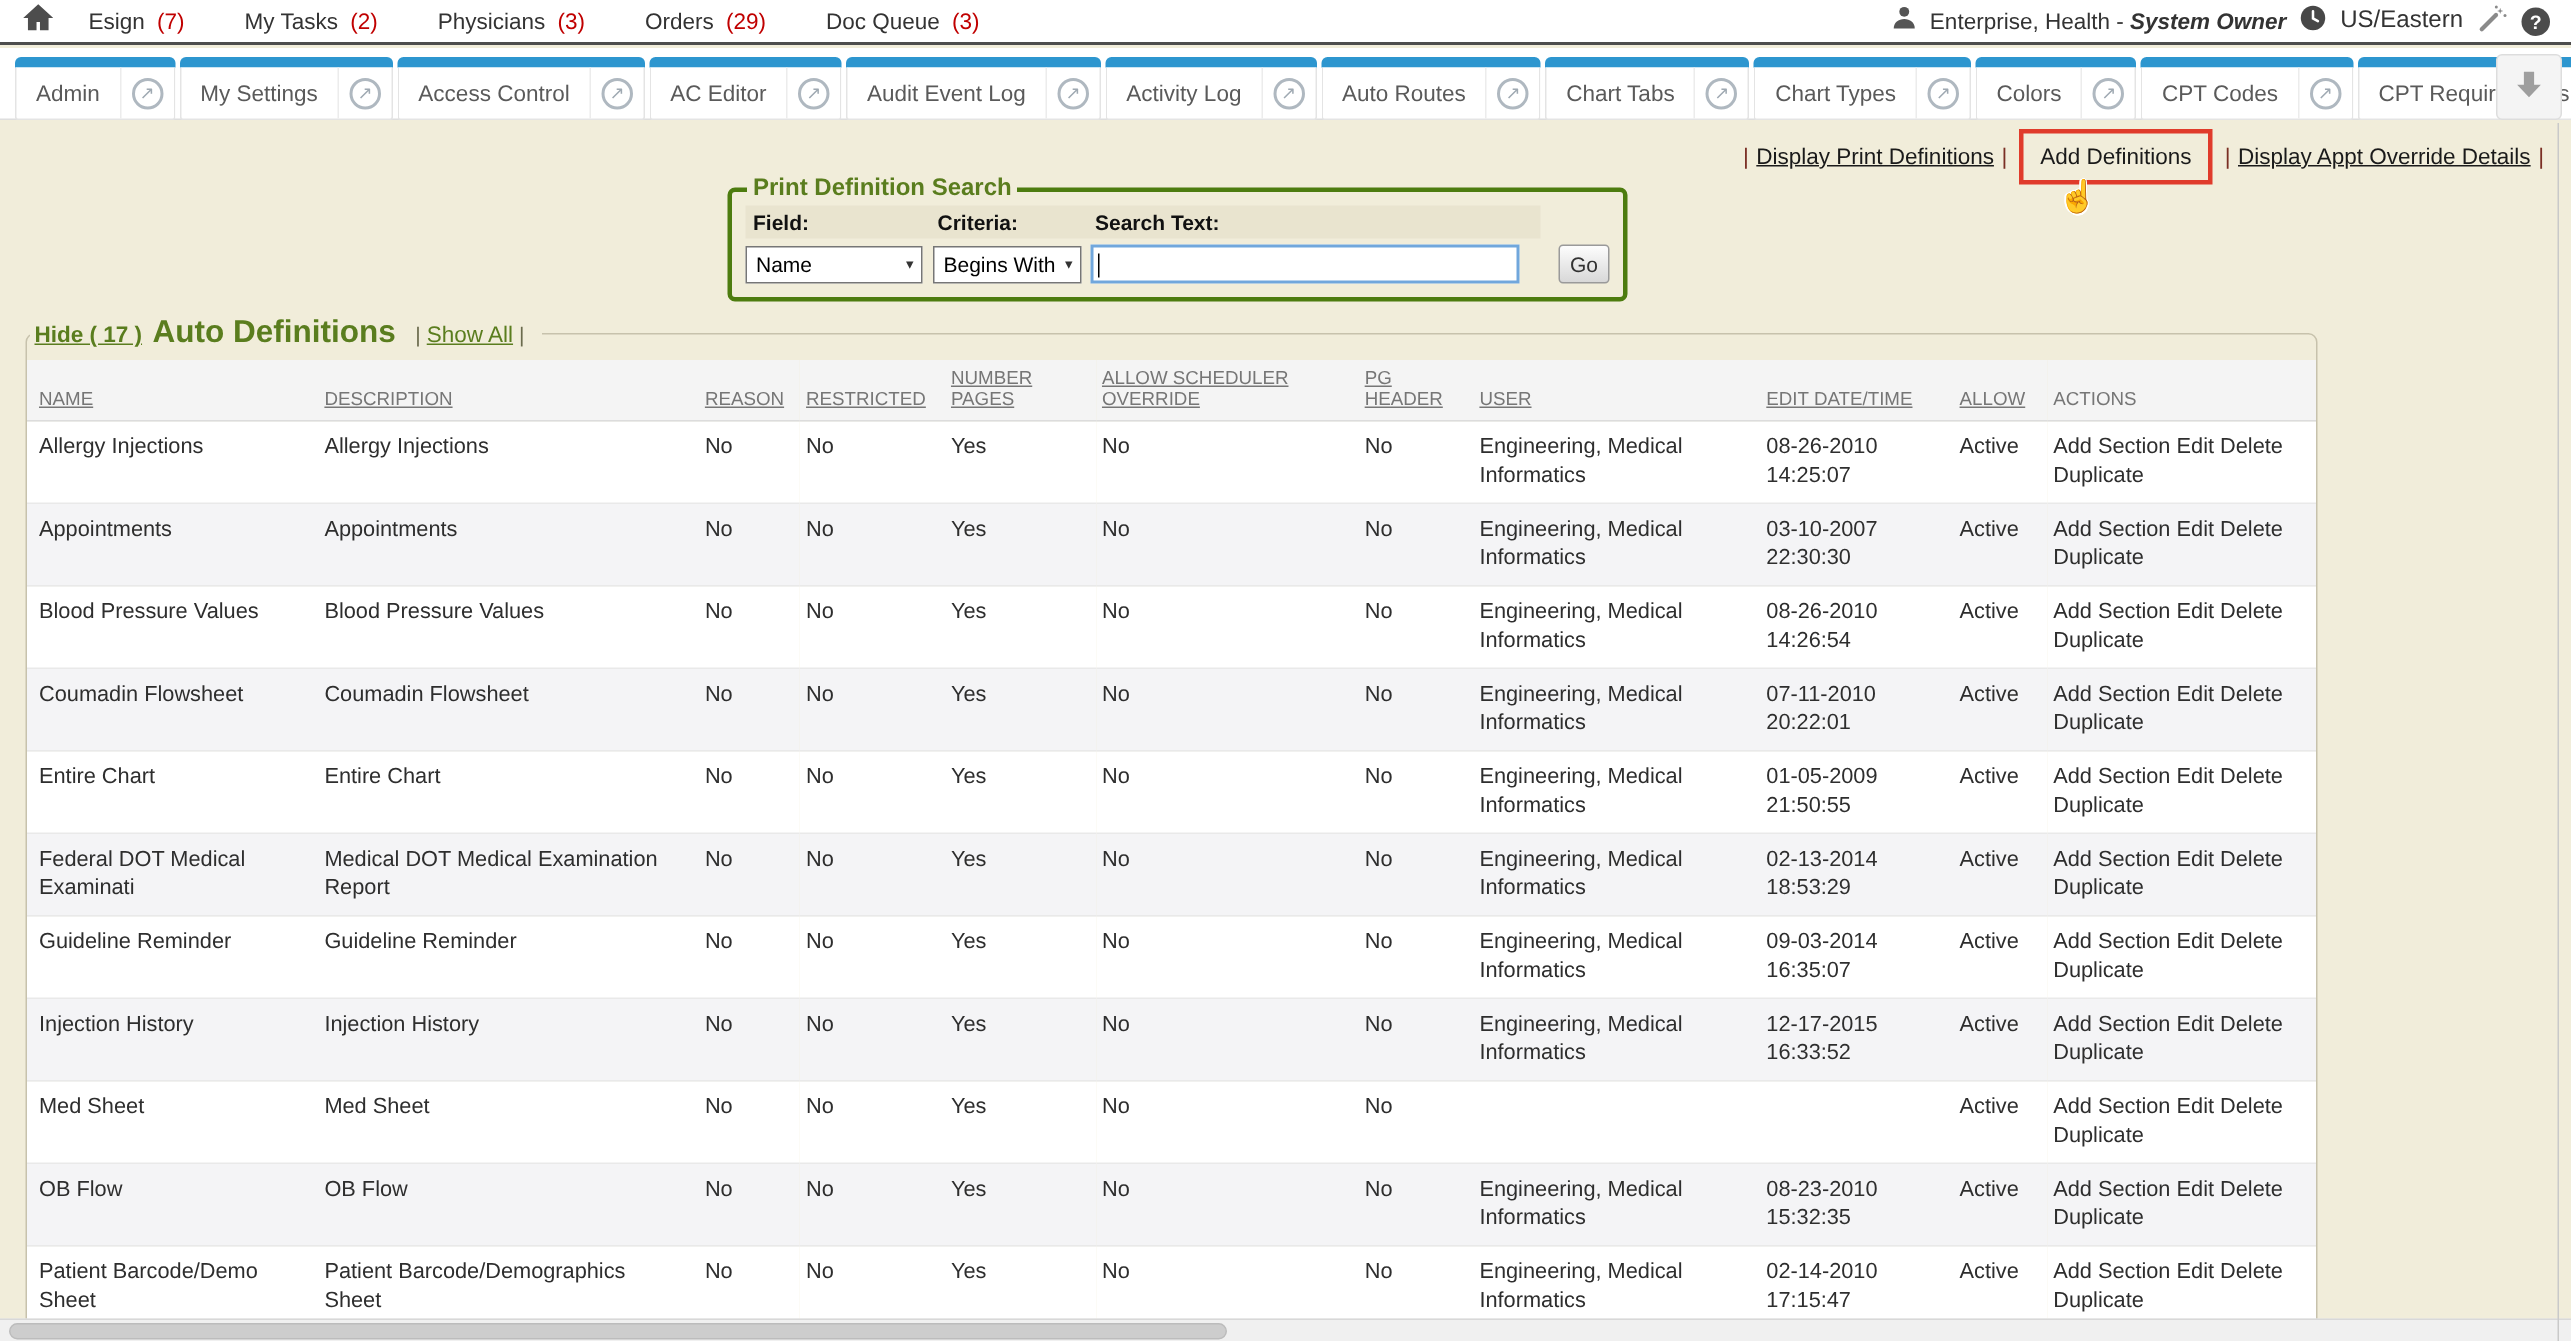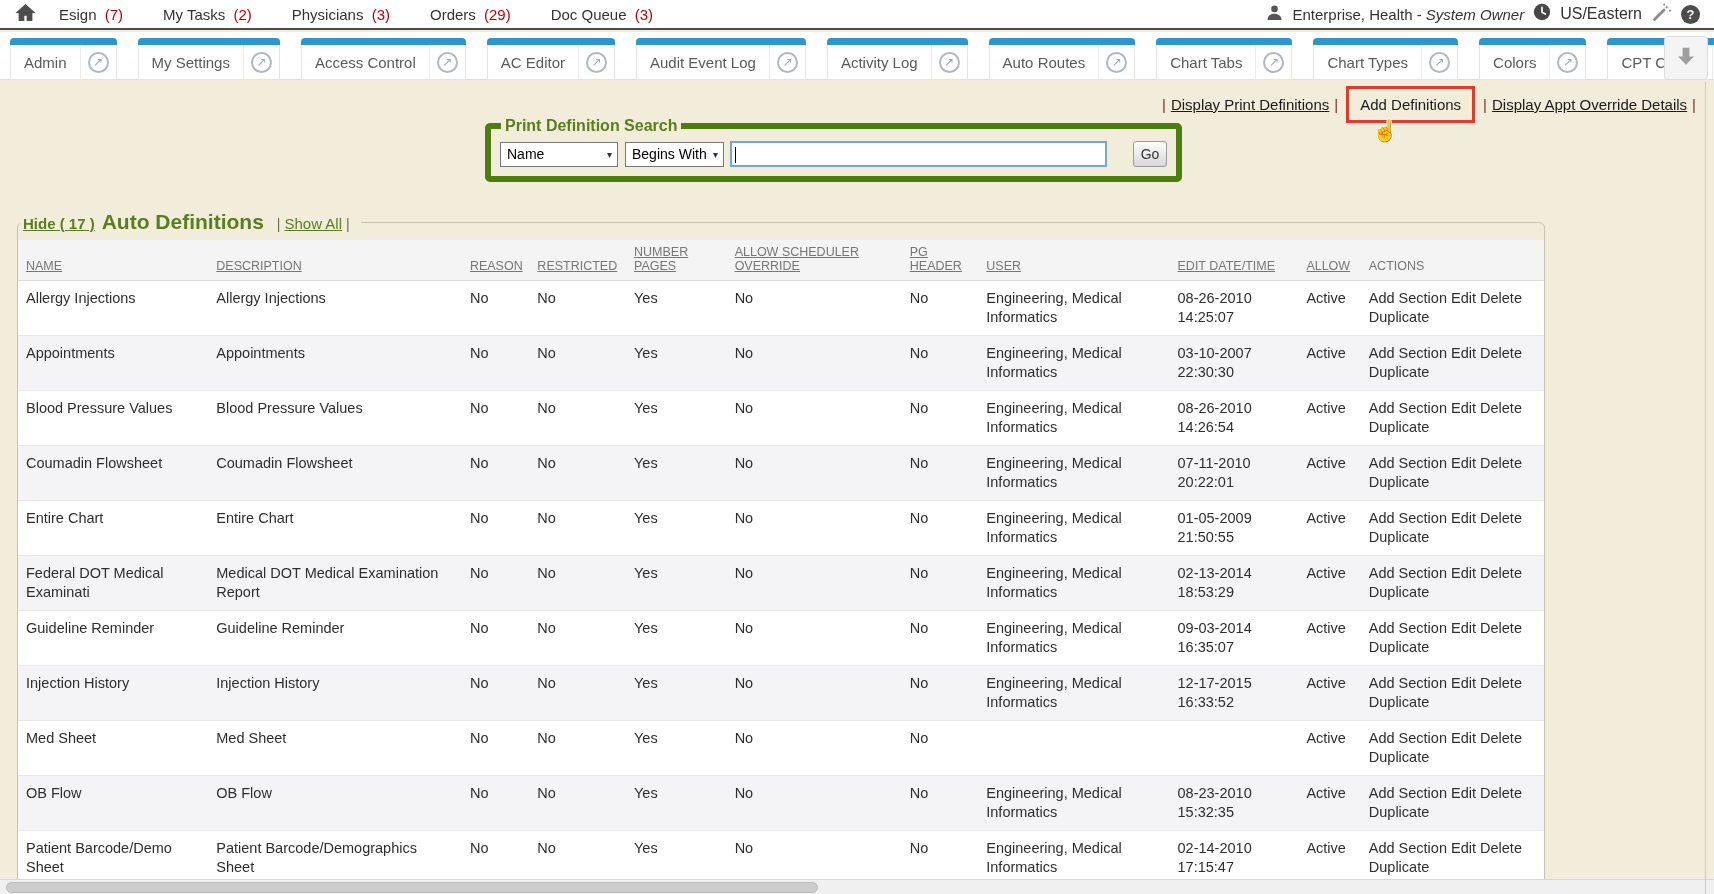--- a/index.html
+++ b/index.html
@@ -9,29 +9,29 @@
 
   
   .topbar { position:absolute; top:0; left:0; right:0; height:30px; background:#fff;
             border-bottom:2px solid #4d4d4d; display:flex; align-items:center; padding:0 14px; }
   .home-btn { display:flex; align-items:center; margin-right:22px; cursor:pointer; }
   .topnav { display:flex; align-items:center; gap:40px; list-style:none; }
   .topnav li { font-size:15px; color:#333; cursor:pointer; white-space:nowrap; }
   .topnav .count { color:#c00000; margin-left:4px; }
   .user-cluster { margin-left:auto; display:flex; align-items:center; gap:9px; }
   .user-name { font-size:15px; color:#333; }
-  .user-name .role { font-style:italic; }
+  .user-name .role { font-style:italic;font-weight:bold; }
   .tz { font-size:16px; color:#333; }
   .help-circle { width:19px; height:19px; border-radius:50%; background:#4c4c4c; color:#fff;
                  font-size:13px; font-weight:bold; text-align:center; line-height:19px; cursor:pointer; }
 
   
   .tabbar { position:absolute; top:32px; left:0; right:0; height:48px; background:#fff;
             border-bottom:1px solid #dedede; }
-  .tabstrip { display:flex; gap:21px; padding:6px 0 0 10px; overflow:hidden; height:48px; }
+  .tabstrip { display:flex; gap:3px; padding:6px 0 0 10px; overflow:hidden; height:48px; }
   .tab { display:flex; flex-direction:column; flex:none; cursor:pointer; }
   .tab-cap { height:7px; background:#2d96cf; border-radius:4px 4px 0 0; }
   .tab-body { display:flex; align-items:center; height:35px; background:#fff;
               border:1px solid #e4e4e4; border-top:none; border-radius:0 0 2px 2px; }
   .tab-label { padding:0 13px; font-size:15px; color:#5a5a5a; white-space:nowrap; }
   .tab-iconbox { width:36px; align-self:stretch; display:flex; align-items:center; justify-content:center;
                  border-left:1px solid #ececec; }
   .launch { width:21px; height:21px; border:2px solid #afb8c0; border-radius:50%; color:#9fa9b2;
             font-size:12px; line-height:17px; text-align:center; }
   .tabs-scroll-btn { position:absolute; right:6px; top:4px; width:44px; height:44px; background:#f4f4f4;
@@ -41,21 +41,21 @@
   
   .links-row { position:absolute; top:86px; right:13px; display:flex; align-items:center;
                font-size:15px; color:#1a1a1a; }
   .links-row .sep { color:#7a2f24; padding:0 5px; }
   .links-row .lnk { text-decoration:underline; color:#1a1a1a; cursor:pointer; white-space:nowrap; }
   .add-def-box { border:3px solid #e03b2b; padding:7px 11px; margin:0 3px; cursor:pointer; white-space:nowrap; }
   .hand-cursor { position:absolute; left:1372px; top:119px; font-size:21px; color:#1c1c1c;
                  text-shadow:-1px 0 #fff, 1px 0 #fff, 0 -1px #fff, 1px 1px #fff; }
 
   
-  .search-fs { position:absolute; left:485px; top:117px; width:697px; border:6px solid #4d7c0f;
+  .search-fs { position:absolute; left:485px; top:117px; width:600px; border:3px solid #4d7c0f;
                border-radius:5px; padding:2px 9px 9px 9px; }
   .search-fs legend { color:#5a7d1e; font-weight:bold; font-size:16px; padding:0 4px; margin-left:1px; }
   .search-labels { display:flex; background:#e9e4cf; padding:3px 0 3px 5px; margin-right:46px; }
   .search-labels .lab { font-size:14px; font-weight:bold; color:#111; }
   .lab.w1 { width:123px; } .lab.w2 { width:105px; } .lab.w3 { flex:1; }
   .search-controls { display:flex; align-items:center; margin-top:4px; }
   .sel { height:25px; border:1px solid #767676; background:#fff; display:flex; align-items:center;
          justify-content:space-between; padding:0 5px 0 6px; font-size:14px; color:#000; cursor:pointer; }
   .sel.field { width:118px; margin-right:7px; } .sel.criteria { width:99px; margin-right:6px; }
   .sel .arrow { font-size:10px; color:#333; margin-left:4px; }
@@ -276,20 +276,25 @@
     <span class="sep">|</span>
     <span class="add-def-box">Add Definitions</span>
     <span class="sep">|</span>
     <span class="lnk">Display Appt Override Details</span>
     <span class="sep">|</span>
   </div>
   <span class="hand-cursor">☝</span>
 
   <fieldset class="search-fs">
     <legend>Print Definition Search</legend>
+    <div class="search-labels">
+      <span class="lab w1">Field:</span>
+      <span class="lab w2">Criteria:</span>
+      <span class="lab w3">Search Text:</span>
+    </div>
     <div class="search-controls">
       <div class="sel field">
         <span>Name</span>
         <span class="arrow">▾</span>
       </div>
       <div class="sel criteria">
         <span>Begins With</span>
         <span class="arrow">▾</span>
       </div>
       <div class="search-input">

